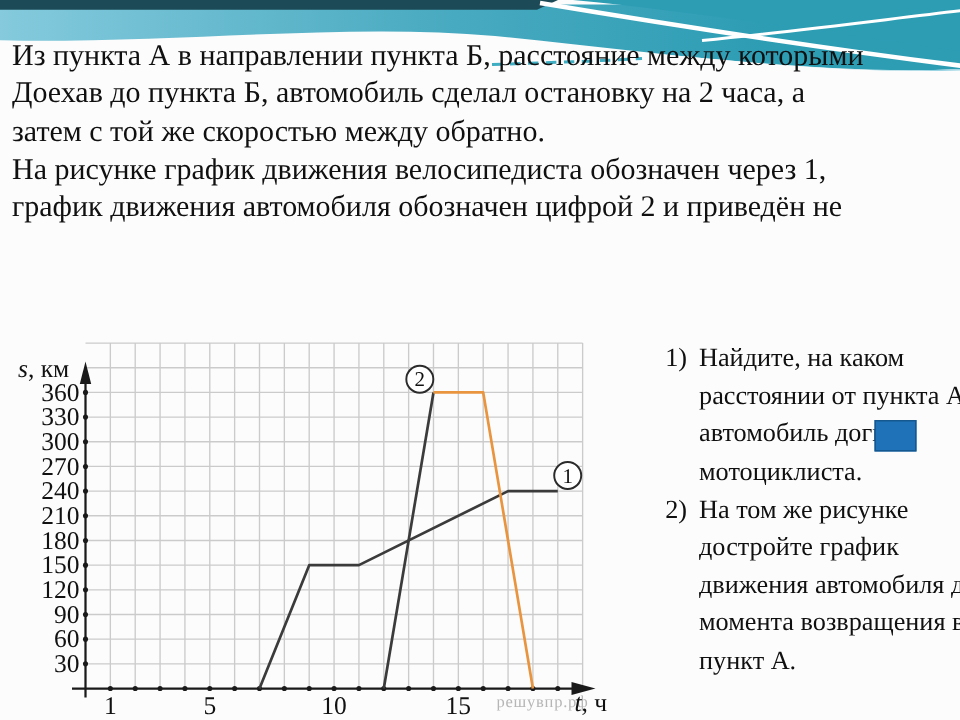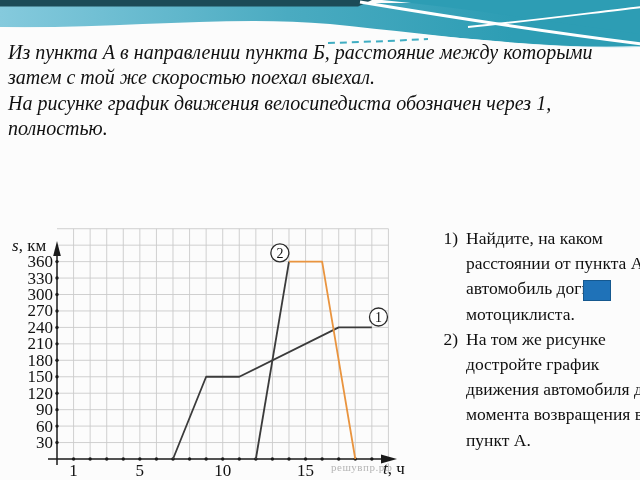--- a/index.html
+++ b/index.html
@@ -11,24 +11,23 @@
     font-family: "Liberation Serif", "DejaVu Serif", serif;
     color: #101010;
   }
   .abs { position: absolute; }
 
   
   #header-wave { left: 0; top: 0; width: 640px; height: 62px; }
 
   
   #problem {
-    left: 8px; top: 40px; width: 628px;
+    left: 8px; top: 25px; width: 628px;
     font-size: 20px; line-height: 25.3px;
     white-space: nowrap;
-    font-style: italic;
   }
 
   
   #graph-wrap { left: 0; top: 225px; width: 420px; height: 255px; }
 
   
   #tasks {
     left: 437px; top: 226px; width: 200px;
     font-size: 17.5px; line-height: 25.2px;
   }
@@ -60,23 +59,24 @@
   <path d="M382,0 H640 V34 C555,22 465,8 382,0 Z" fill="#2d9db4"></path>
   <path fill="none" stroke="#ffffff" stroke-width="3" d="M360,2 C450,17 555,33 642,44"></path>
   <path fill="none" stroke="#ffffff" stroke-width="2" d="M468,27 C530,21 590,13 642,7"></path>
   <path d="M420,34 C500,44 580,49 640,46 L640,52 C560,54 480,49 420,40 Z" fill="#9bd4e2"></path>
   <path fill="#fcfcfc" d="M0,27 C120,29 230,15 330,24 C430,34 540,50 640,47 L640,62 L0,62 Z"></path>
   <path fill="none" stroke-width="2" stroke-dasharray="7 5" d="M328,43 C360,42 392,41 428,39" stroke="#3fadc2"></path>
 </svg>
 
 <div id="problem" class="abs">
   <div>Из пункта А в направлении пункта Б, расстояние между которыми</div>
-  <div>затем с той же скоростью поехал выехал.</div>
+  <div>Доехав до пункта Б, автомобиль сделал остановку на 2 часа, а</div>
+  <div>затем с той же скоростью между обратно.</div>
   <div>На рисунке график движения велосипедиста обозначен через 1,</div>
-  <div>полностью.</div>
+  <div>график движения автомобиля обозначен цифрой 2 и приведён не</div>
 </div>
 
 <div id="graph-wrap" class="abs">
   <svg id="graph-svg" width="420" height="255" viewBox="0 0 420 255" xmlns="http://www.w3.org/2000/svg">
       <g stroke="#cbcbcb" stroke-width="0.9">
         <line x1="73.571" y1="3.7139999999999986" x2="73.571" y2="234"></line>
         <line x1="90.142" y1="3.7139999999999986" x2="90.142" y2="234"></line>
         <line x1="106.71300000000001" y1="3.7139999999999986" x2="106.71300000000001" y2="234"></line>
         <line x1="123.284" y1="3.7139999999999986" x2="123.284" y2="234"></line>
         <line x1="139.85500000000002" y1="3.7139999999999986" x2="139.85500000000002" y2="234"></line>

